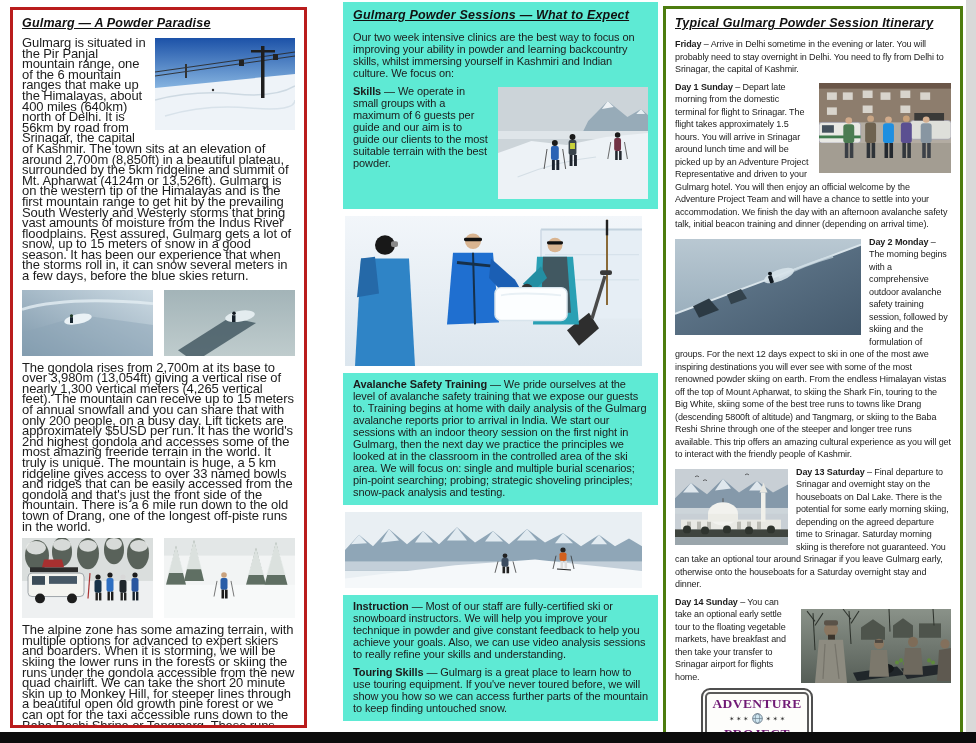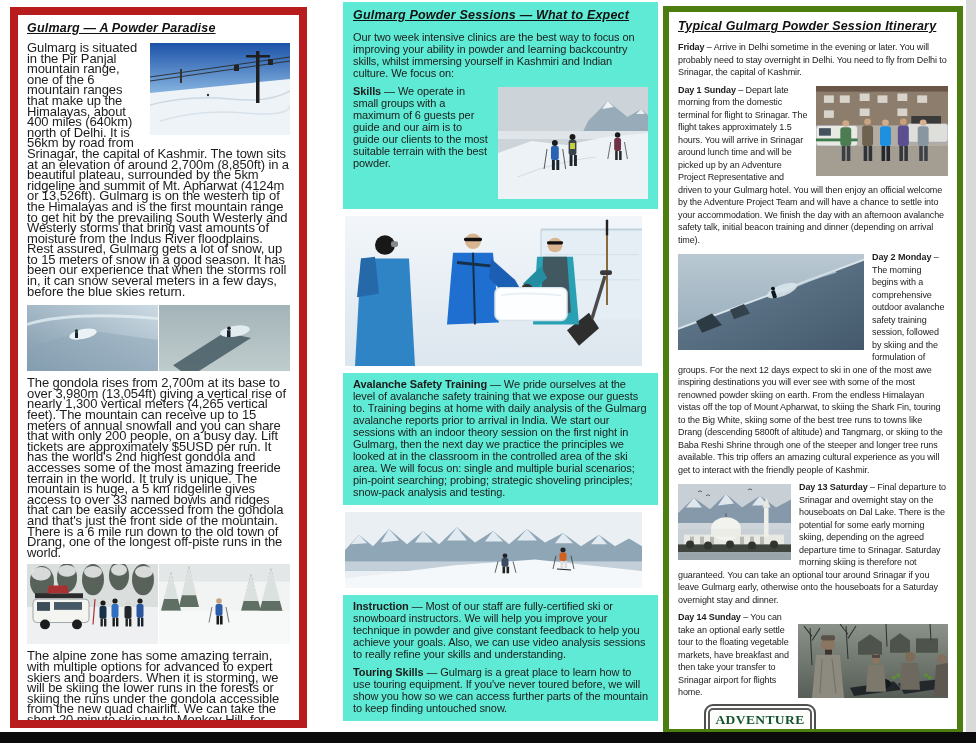--- a/index.html
+++ b/index.html
@@ -1,23 +1,23 @@
 <!DOCTYPE html>
 <html><head>
 <meta charset="utf-8">
 <style>
   html,body { margin:0; padding:0; }
   body {
     width:976px; height:743px; position:relative; background:#ffffff;
     font-family:"Liberation Sans", sans-serif; color:#1c1c1c; overflow:hidden;
   }
   .col { position:absolute; box-sizing:border-box; overflow:hidden; background:#fff; }
-  .col-left  { left:10px;  top:7px; width:297px; height:721px; border:8px solid #b91c1c; padding:4px 9px; }
+  .col-left  { left:10px;  top:7px; width:297px; height:721px; border:3px solid #b91c1c; padding:4px 9px; }
   .col-mid   { left:343px; top:2px; width:315px; height:739px; background:transparent; }
-  .col-right { left:663px; top:6px; width:300px; height:729px; border:6px solid #4d7c0f; padding:5px 9px; }
+  .col-right { left:663px; top:6px; width:300px; height:729px; border:3px solid #4d7c0f; padding:5px 9px; }
 
   .col-title {
     font-size:12.5px; font-style:italic; font-weight:bold; text-decoration:underline;
     margin:2px 0 8px 0; letter-spacing:0.2px; color:#111;
   }
   .col-left p  { font-size:13px; line-height:10.6px; margin:0 0 6px 0; letter-spacing:-0.1px; }
   .col-mid  p  { font-size:11px; line-height:12px; margin:0 0 6px 0; letter-spacing:-0.1px; }
   .col-right p { font-size:9.0px; line-height:12.5px; margin:0 0 5px 0; letter-spacing:-0.1px; }
   .lead { font-weight:bold; }
 
@@ -51,21 +51,21 @@
 
   .logo-stamp {
     width:112px; height:64px; border:2px solid #4f4f4f; border-radius:9px;
     background:#fdfdfb; padding:2px; box-sizing:border-box; margin:2px 0 2px 26px;
   }
   .logo-inner {
     border:2px solid #5a5a5a; border-radius:5px; height:100%; box-sizing:border-box;
     display:flex; flex-direction:column; align-items:center; justify-content:center;
     font-family:"Liberation Serif", serif;
   }
-  .logo-line { font-weight:bold; font-size:13.5px; letter-spacing:0.4px; color:#14532d; line-height:1.1; }
+  .logo-line { font-weight:bold; font-size:13.5px; letter-spacing:0.4px; color:#701a75; line-height:1.1; }
   .logo-line2 { border-bottom:1px solid #555; }
   .logo-mid { display:flex; align-items:center; gap:3px; font-size:6.5px; color:#3a3a3a; line-height:1; margin:1px 0; }
 
   .footer-bar { position:absolute; left:0; top:732px; width:976px; height:11px; background:#0c0c0c; }
   .scan-edge { position:absolute; left:966px; top:0; width:10px; height:732px; background:#d9d9d9; }
 </style>
 </head>
 <body>
 
 <div>

